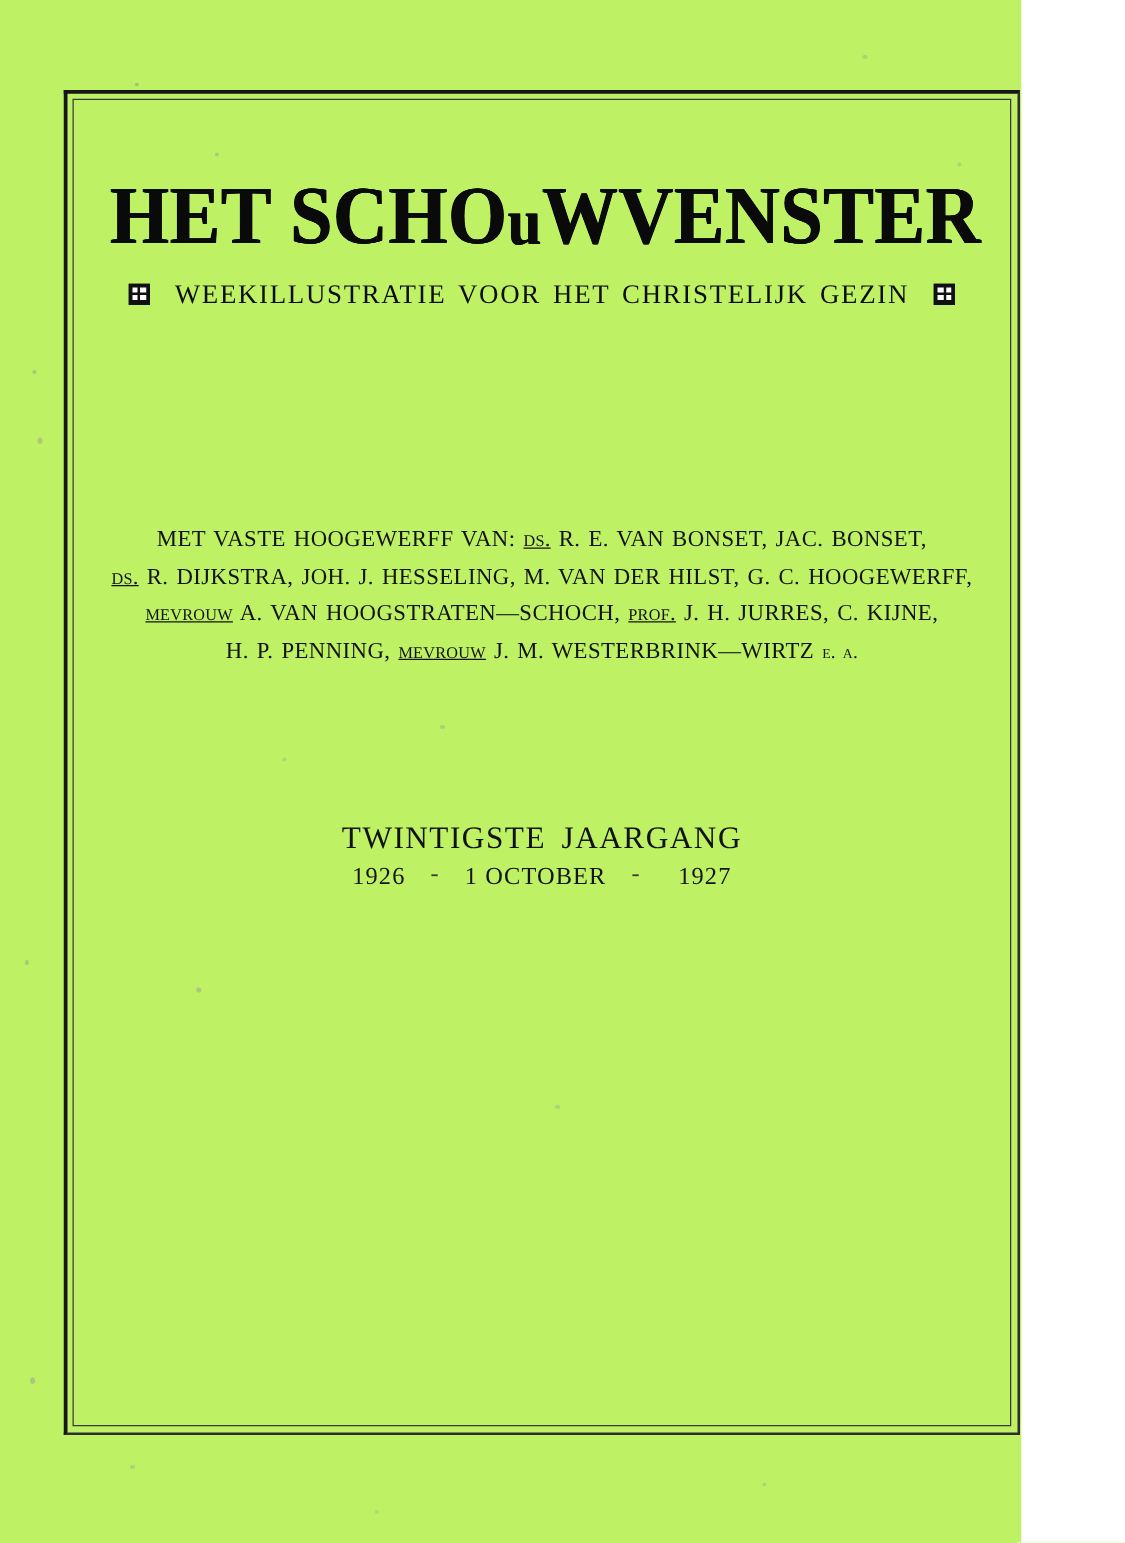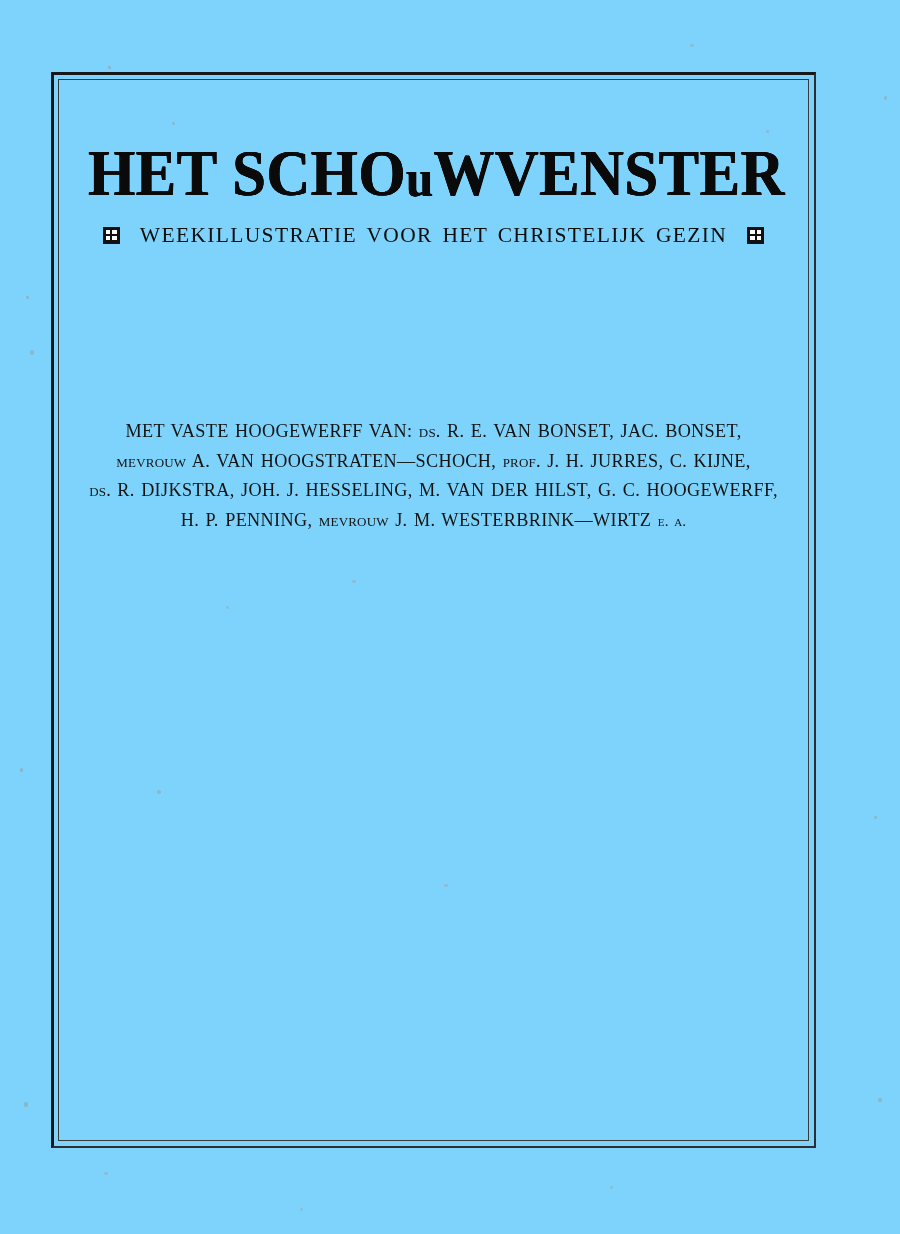--- a/index.html
+++ b/index.html
@@ -3,23 +3,23 @@
 <meta charset="utf-8">
 <style>
   html, body {
     margin: 0;
     padding: 0;
     background: #ffffff;
   }
 
   #page {
     position: relative;
-    width: 900px;
+    width: 817px;
     height: 1234px;
-    background: #7dd3fc;
+    background: #bef264;
     overflow: hidden;
     font-family: "Liberation Serif", "DejaVu Serif", serif;
     color: #0d0d0d;
   }
 
   
   .speck {
     position: absolute;
     background: #9a9a96;
     border-radius: 40%;
@@ -136,20 +136,21 @@
     line-height: 29.5px;
     letter-spacing: 0.35px;
     word-spacing: 1.5px;
     color: #131313;
   }
   #contributors .ln { white-space: nowrap; }
   .sc {
     font-variant: small-caps;
     text-transform: lowercase;
     letter-spacing: 0.2px;
+    text-decoration: underline;
   }
   .sc-sm {
     font-variant: small-caps;
     text-transform: lowercase;
     font-size: 0.84em;
     letter-spacing: 0.2px;
   }
 
   
   #volume-block {
@@ -248,30 +249,34 @@
         </span>
       </div>
     </div>
 
     <div id="contributors">
       <div class="ln"><span>MET VASTE HOOGEWERFF VAN:</span>
         <span class="sc">Ds.</span>
         <span>R. E. VAN BONSET,</span>
         <span>JAC. BONSET,</span></div>
 
+      <div class="ln"><span class="sc">Ds.</span>
+        <span>R. DIJKSTRA, JOH. J. HESSELING, M. VAN DER HILST, G. C. HOOGEWERFF,</span></div>
+
       <div class="ln"><span class="sc">Mevrouw</span>
         <span>A. VAN HOOGSTRATEN—SCHOCH,</span>
         <span class="sc">Prof.</span>
         <span>J. H. JURRES, C. KIJNE,</span></div>
-
-      <div class="ln"><span class="sc">Ds.</span>
-        <span>R. DIJKSTRA, JOH. J. HESSELING, M. VAN DER HILST, G. C. HOOGEWERFF,</span></div>
 
       <div class="ln"><span>H. P. PENNING,</span>
         <span class="sc">Mevrouw</span>
         <span>J. M. WESTERBRINK—WIRTZ</span>
         <span class="sc-sm">e. a.</span></div>
     </div>
 
+    <div id="volume-block">
+      <div id="volume-line">TWINTIGSTE JAARGANG</div>
+      <div id="date-line"><span>1926</span><span class="sep">-</span><span>1 OCTOBER</span><span class="sep">-</span><span class="gap-l"></span><span>1927</span></div>
+    </div>
 
 
   </div>
 </div>
 
 </body></html>

